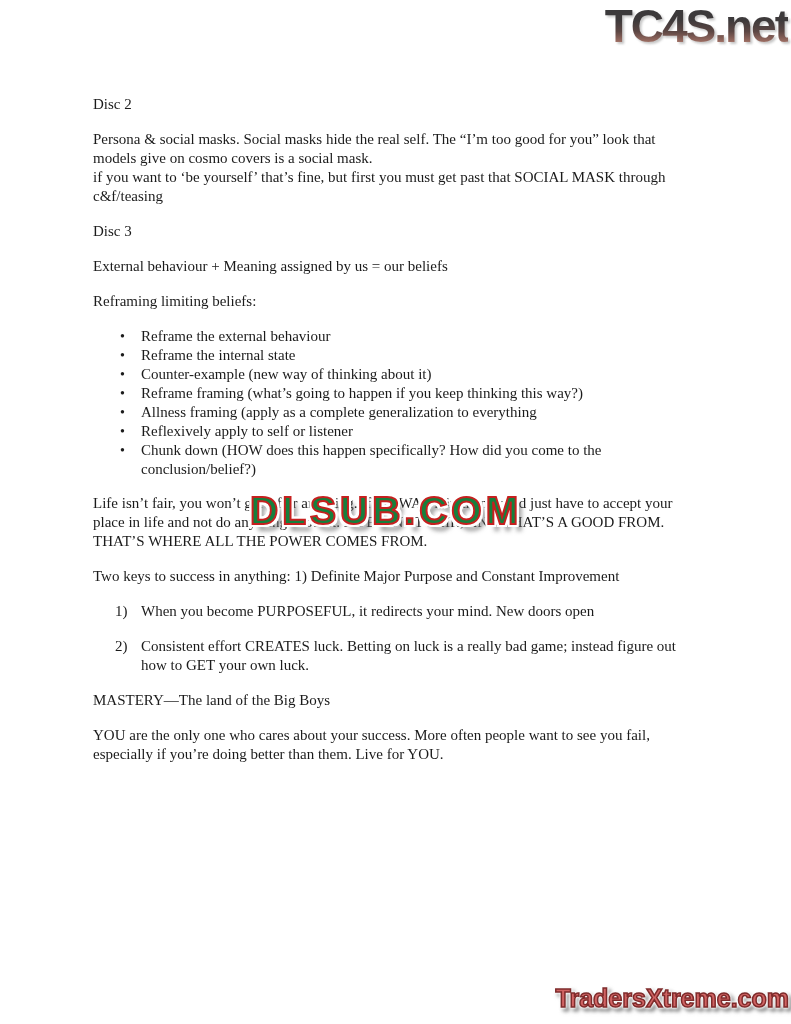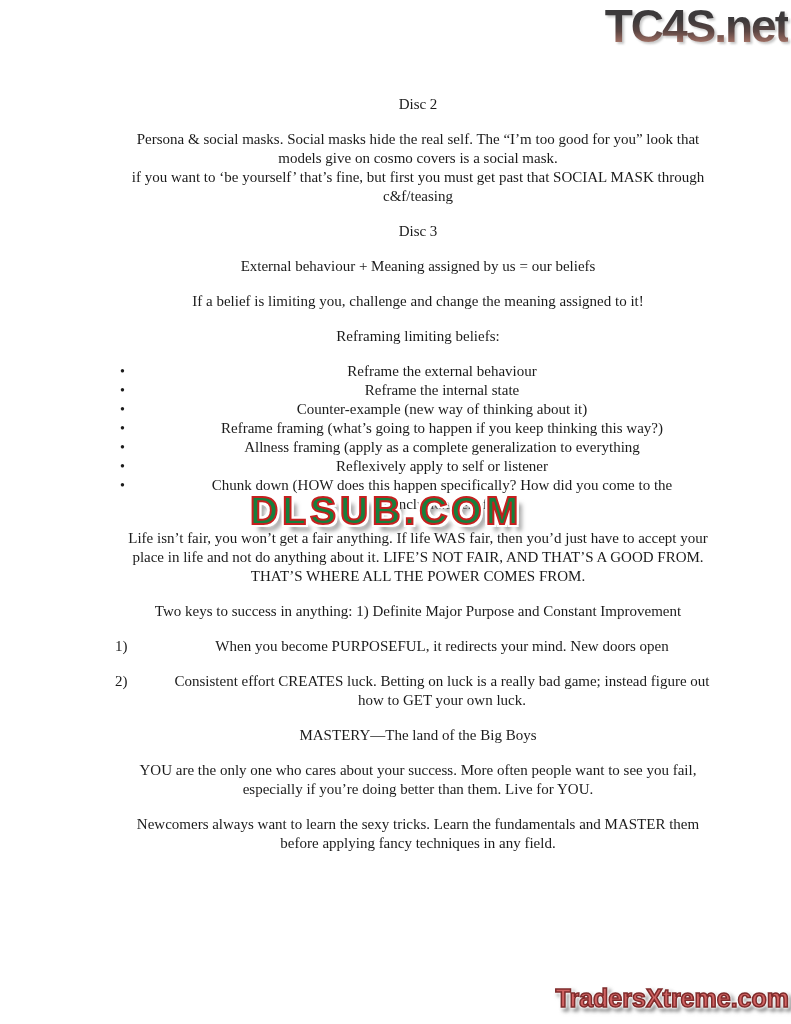--- a/index.html
+++ b/index.html
@@ -19,21 +19,21 @@
     font-weight:bold; font-size:46px; line-height:1;
     letter-spacing:-2px;
     background:linear-gradient(180deg,#39393b 0%,#3e3a3b 38%,#5d4744 62%,#96695f 82%,#c9a096 96%,#e4ccc3 100%);
     -webkit-background-clip:text; background-clip:text; color:transparent;
     filter:drop-shadow(2px 2px 1px rgba(130,130,130,0.45));
   }
 
   
   .doc-body {
     position:absolute; left:93px; top:95px; width:650px;
-    font-size:15px; line-height:19px; color:#1b1b1b;text-align:center;
+    font-size:15px; line-height:19px; color:#1b1b1b;
   }
   .para { margin:0 0 16px 0; white-space:pre-line; }
   .list { margin:0 0 15px 0; }
   .list.numbered { margin-bottom:0; }
   .li { position:relative; padding-left:48px; }
   .list.numbered .li { margin-bottom:16px; }
   .marker { position:absolute; top:0; }
   .list.bullets .marker { left:27px; font-size:14px; }
   .list.numbered .marker { left:22px; }
   .li-text { white-space:pre-line; display:block; }
@@ -71,21 +71,20 @@
   <div class="header-logo">TC4S.net</div>
 
   <div class="doc-body" id="doc-body">
       <div class="para">Disc 2</div>
       <div class="para">Persona &amp; social masks. Social masks hide the real self. The “I’m too good for you” look that
 models give on cosmo covers is a social mask.
 if you want to ‘be yourself’ that’s fine, but first you must get past that SOCIAL MASK through
 c&amp;f/teasing</div>
       <div class="para">Disc 3</div>
       <div class="para">External behaviour + Meaning assigned by us = our beliefs</div>
-      <div class="para">If a belief is limiting you, challenge and change the meaning assigned to it!</div>
       <div class="para">Reframing limiting beliefs:</div>
       <div class="list bullets">
         <div class="li">
           <span class="marker">•</span>
           <span class="li-text">Reframe the external behaviour</span>
         </div>
         <div class="li">
           <span class="marker">•</span>
           <span class="li-text">Reframe the internal state</span>
         </div>
@@ -122,20 +121,18 @@
         </div>
         <div class="li">
           <span class="marker">2)</span>
           <span class="li-text">Consistent effort CREATES luck. Betting on luck is a really bad game; instead figure out
 how to GET your own luck.</span>
         </div>
       </div>
       <div class="para">MASTERY—The land of the Big Boys</div>
       <div class="para">YOU are the only one who cares about your success. More often people want to see you fail,
 especially if you’re doing better than them. Live for YOU.</div>
-      <div class="para">Newcomers always want to learn the sexy tricks. Learn the fundamentals and MASTER them
-before applying fancy techniques in any field.</div>
     </div>
 
   <div class="watermark">DLSUB.COM</div>
 
   <div class="footer-logo">TradersXtreme.com</div>
 </div>
 
 </body></html>

